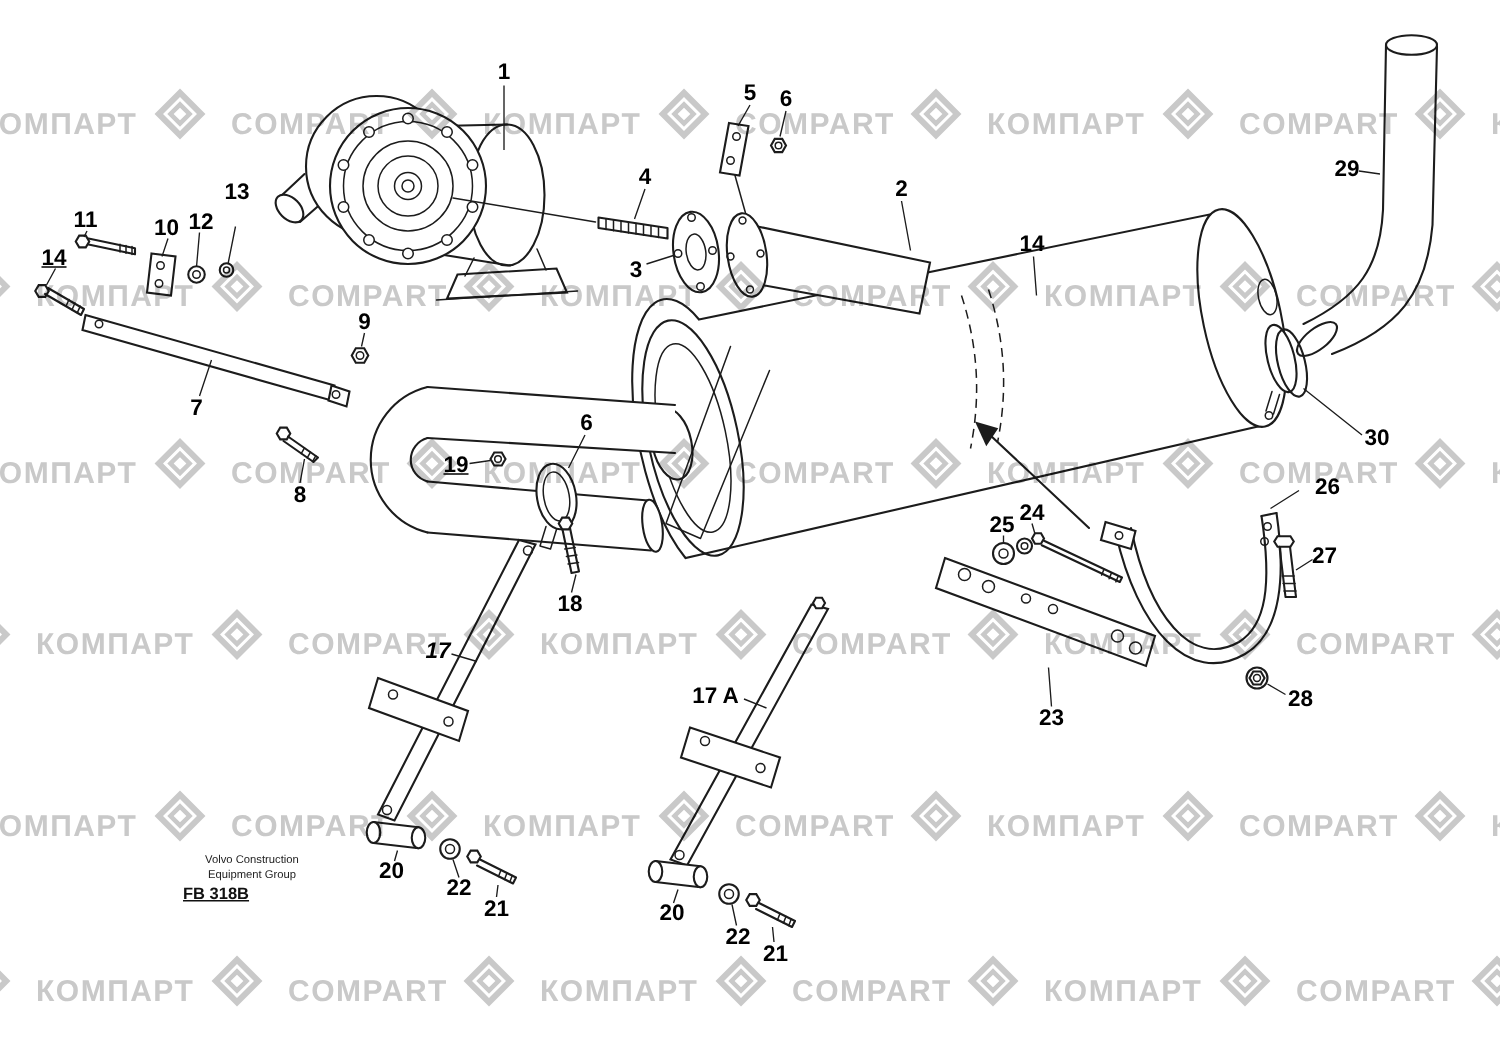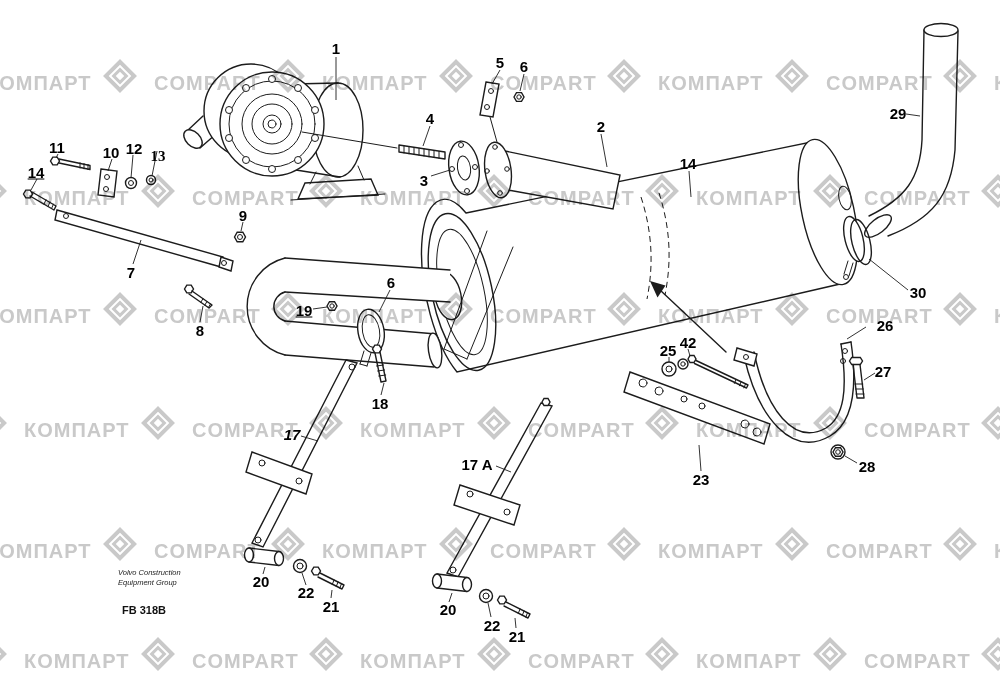--- a/index.html
+++ b/index.html
@@ -26,22 +26,22 @@
   .wm-text {
     position:absolute; font-weight:bold; font-size:20px; letter-spacing:1px;
     color:var(--wm-color,#c9c9c9); white-space:nowrap;
   }
   #labels { position:absolute; inset:0; z-index:4; pointer-events:none; }
   .part-label {
     position:absolute; transform:translate(-50%,-50%);
     font-weight:bold; font-size:15px; color:#000; white-space:nowrap;
   }
   #footer { position:absolute; left:118px; top:568px; width:100px; z-index:4; }
-  .footer-company { font-size:7.5px; line-height:1.3; text-align:left; color:#222;font-style:italic; }
-  .footer-code { font-weight:bold; font-size:11px; margin-top:16px; padding-left:4px; color:#111; }
+  .footer-company { font-size:7.5px; line-height:1.3; text-align:center; color:#222; }
+  .footer-code { font-weight:bold; font-size:11px; margin-top:2px; padding-left:4px; color:#111;text-decoration:underline; }
   
   .ln  { fill:none; stroke:var(--ink,#1c1c1c); stroke-width:1.4; stroke-linecap:round; }
   .lnf { fill:#fff; stroke:var(--ink,#1c1c1c); stroke-width:1.4; }
   .thin { stroke-width:1; }
   .wfill { fill:#fff; stroke:none; }
   .dash { fill:none; stroke:var(--ink,#1c1c1c); stroke-dasharray:6 4; }
   .leader { fill:none; stroke:var(--ink,#1c1c1c); stroke-width:0.9; }
   .fillink { fill:var(--ink,#1c1c1c); stroke:none; }
 </style>
 </head>
@@ -464,36 +464,36 @@
     <div class="part-label" style="left: 424px; top: 180px;">3</div>
     <div class="part-label" style="left: 430px; top: 118px;">4</div>
     <div class="part-label" style="left: 500px; top: 62px;">5</div>
     <div class="part-label" style="left: 524px; top: 66px;">6</div>
     <div class="part-label" style="left: 131px; top: 272px;">7</div>
     <div class="part-label" style="left: 200px; top: 330px;">8</div>
     <div class="part-label" style="left: 243px; top: 215px;">9</div>
     <div class="part-label" style="left: 111px; top: 152px;">10</div>
     <div class="part-label" style="left: 57px; top: 147px;">11</div>
     <div class="part-label" style="left: 134px; top: 148px;">12</div>
-    <div class="part-label" style="left: 158px; top: 156px; font-family: Liberation Serif, serif;">13</div>
+    <div class="part-label" style="left: 158px; top: 128px;">13</div>
     <div class="part-label" style="left: 36px; top: 172px; text-decoration: underline;">14</div>
     <div class="part-label" style="left: 688px; top: 163px;">14</div>
     <div class="part-label" style="left: 391px; top: 282px;">6</div>
     <div class="part-label" style="left: 292px; top: 434px; font-style: italic;">17</div>
     <div class="part-label" style="left: 477px; top: 464px;">17 A</div>
     <div class="part-label" style="left: 380px; top: 403px;">18</div>
     <div class="part-label" style="left: 304px; top: 310px; text-decoration: underline;">19</div>
     <div class="part-label" style="left: 261px; top: 581px;">20</div>
     <div class="part-label" style="left: 306px; top: 592px;">22</div>
     <div class="part-label" style="left: 331px; top: 606px;">21</div>
     <div class="part-label" style="left: 448px; top: 609px;">20</div>
     <div class="part-label" style="left: 492px; top: 625px;">22</div>
     <div class="part-label" style="left: 517px; top: 636px;">21</div>
     <div class="part-label" style="left: 701px; top: 479px;">23</div>
-    <div class="part-label" style="left: 688px; top: 342px;">42</div>
+    <div class="part-label" style="left: 688px; top: 342px;">24</div>
     <div class="part-label" style="left: 668px; top: 350px;">25</div>
     <div class="part-label" style="left: 885px; top: 325px;">26</div>
     <div class="part-label" style="left: 883px; top: 371px;">27</div>
     <div class="part-label" style="left: 867px; top: 466px; text-align: right;">28</div>
     <div class="part-label" style="left: 898px; top: 113px;">29</div>
     <div class="part-label" style="left: 918px; top: 292px;">30</div>
   </div>
 
 <div id="footer">
   <div class="footer-company">Volvo Construction Equipment Group</div>

